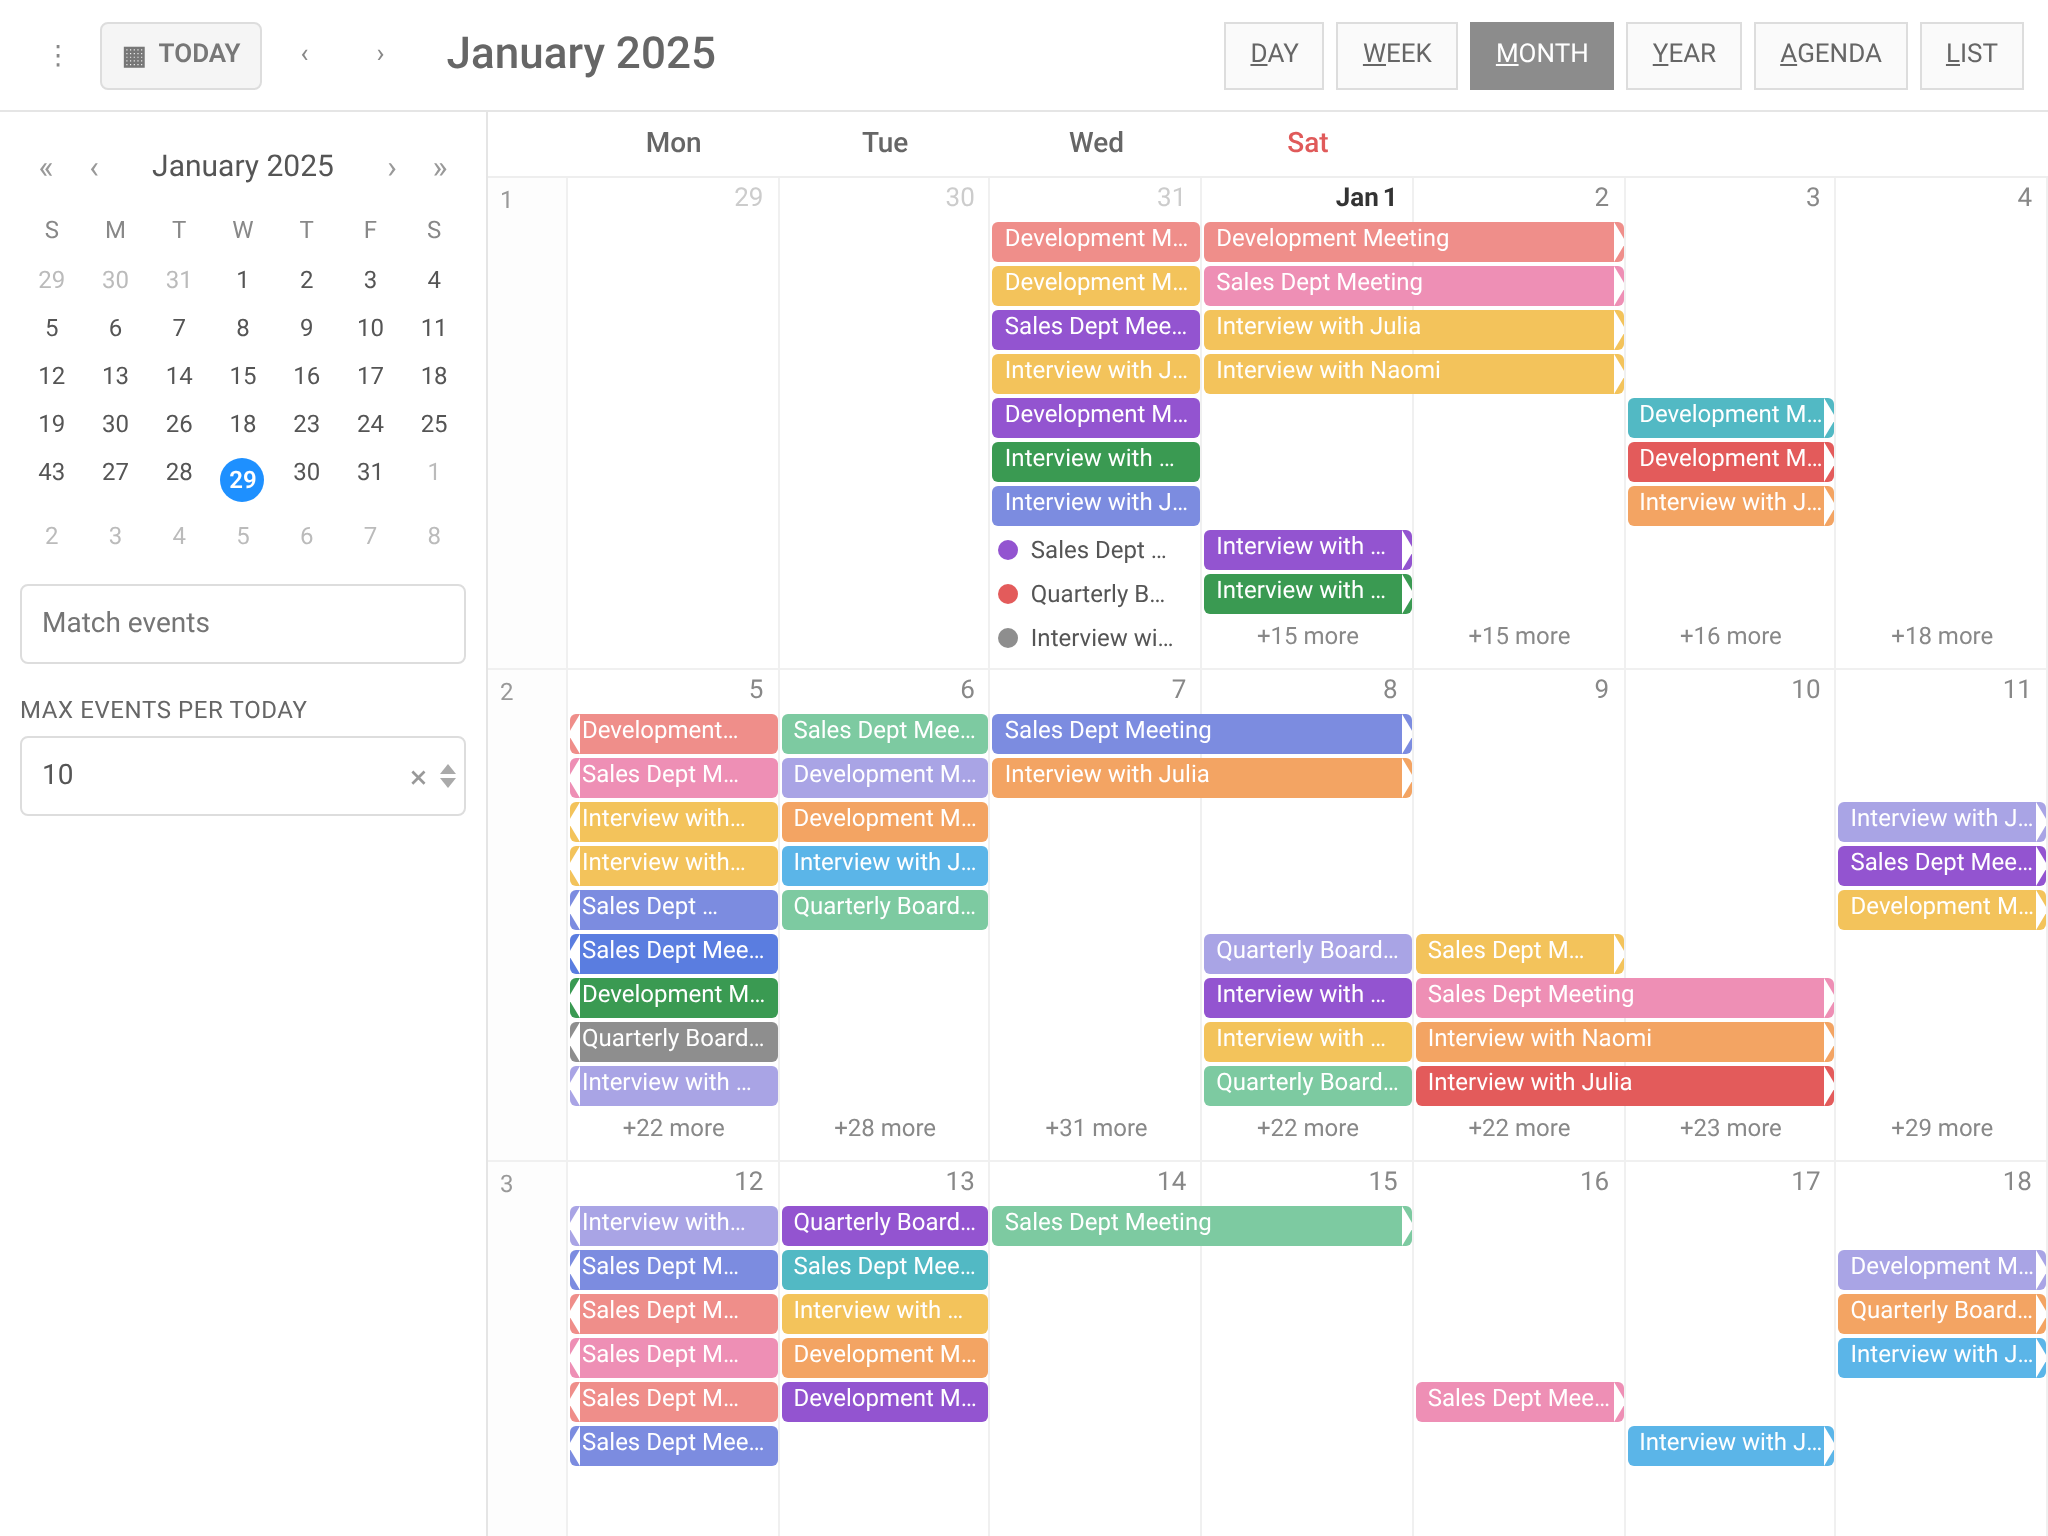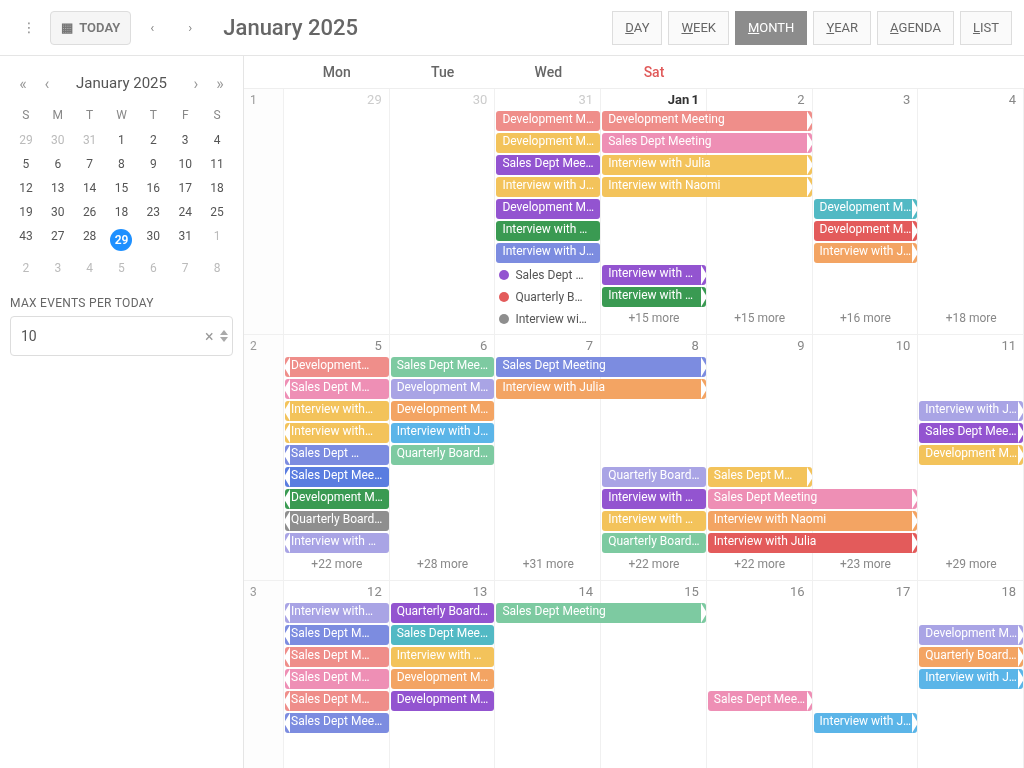--- a/index.html
+++ b/index.html
@@ -175,20 +175,21 @@
         <div class="d"><span>31</span></div>
         <div class="d dim"><span>1</span></div>
         <div class="d dim"><span>2</span></div>
         <div class="d dim"><span>3</span></div>
         <div class="d dim"><span>4</span></div>
         <div class="d dim"><span>5</span></div>
         <div class="d dim"><span>6</span></div>
         <div class="d dim"><span>7</span></div>
         <div class="d dim"><span>8</span></div>
       </div>
+    <input class="match" placeholder="Match events" style="">
     <div class="max-label">MAX EVENTS PER TODAY</div>
     <div class="max-box">
       <input value="10" style="">
       <span class="max-clear">×</span>
       <div class="spinner">
         <div class="up"></div>
         <div class="dn"></div>
       </div>
     </div>
   </div>

